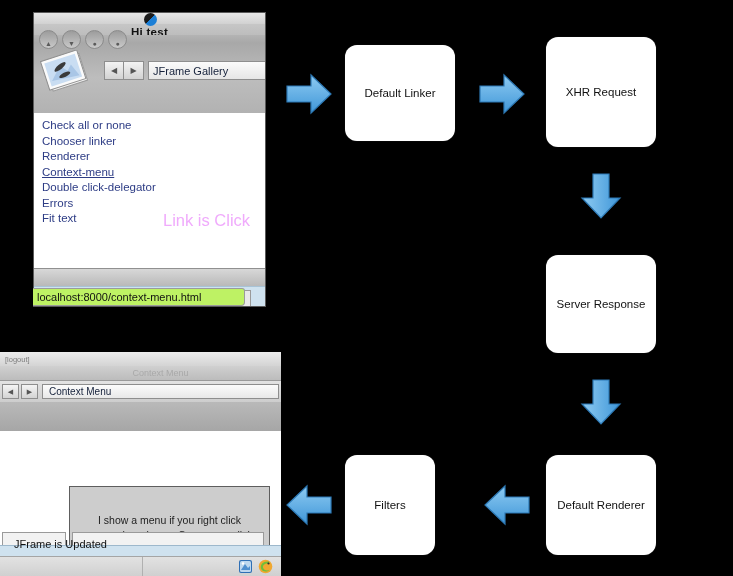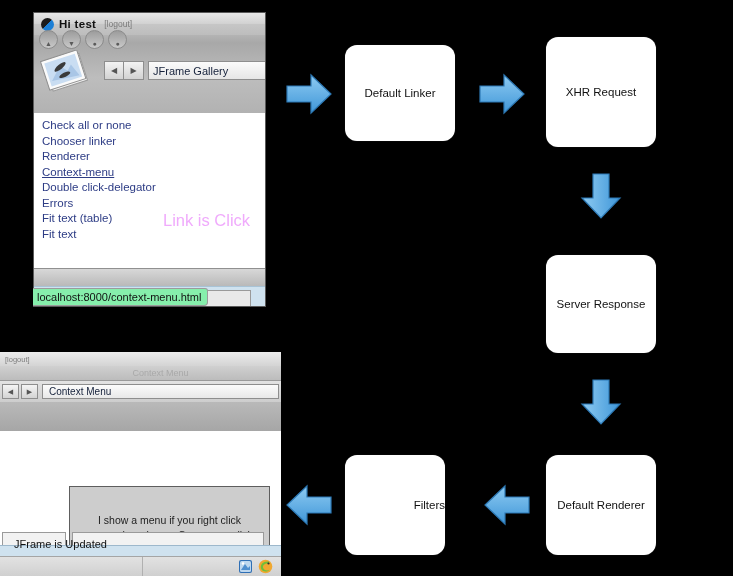--- a/index.html
+++ b/index.html
@@ -16,21 +16,21 @@
   .win1{
     position:absolute;left:33px;top:12px;width:233px;height:295px;
     background:#fff;overflow:hidden;
     border:1px solid #5a5a5a;
     box-sizing:border-box;
   }
   .w1-titlebar{
     position:absolute;left:0;top:0;width:100%;height:22px;
     background:linear-gradient(to bottom,#e8e8e8 0%,#d2d2d2 48%,#c6c6c6 52%,#bdbdbd 100%);
     border-bottom:1px solid #9a9a9a;
-    display:flex;align-items:center;
+    display:flex;align-items:center;flex-direction:column;
   }
   .w1-logo{
     width:13px;height:13px;border-radius:50%;
     margin-left:7px;margin-right:5px;
     background:linear-gradient(135deg,#1b1b1b 0%,#1b1b1b 48%,#1c7fd6 50%,#1c7fd6 100%);
     flex:0 0 auto;
   }
   .w1-hi{
     font-size:11.5px;font-weight:bold;color:#111;letter-spacing:.3px;
   }
@@ -103,22 +103,22 @@
   }
   .w1-bluebar{
     position:absolute;left:0;top:273px;width:100%;height:20px;
     background:#cfe2ef;border-top:1px solid #a8c3d6;
   }
   .w1-bluefield{
     position:absolute;left:65px;top:3px;width:150px;height:15px;
     background:#e9e9e9;border:1px solid #9a9a9a;
   }
   .w1-status{
-    position:absolute;left:0px;top:288px;width:175px;height:18px;
-    background:#86efac;border:1px solid #9b9b9b;border-left:none;
+    position:absolute;left:0px;top:288px;width:212px;height:18px;
+    background:#bef264;border:1px solid #9b9b9b;border-left:none;
     border-bottom-right-radius:4px;border-top-right-radius:3px;
     display:flex;align-items:center;padding-left:4px;
     font-size:11px;color:#111;box-sizing:border-box;
     font-family:"Liberation Sans", sans-serif;
   }
 
   
   .win2{
     position:absolute;left:0px;top:352px;width:281px;height:224px;
     background:#fff;overflow:hidden;
@@ -275,21 +275,21 @@
     <svg class="fc-arrow" style="left:483px;top:483px;width:48px;height:44px" viewBox="0 0 48 44">
       <defs>
         <linearGradient id="gL" x1="0" y1="0" x2="0" y2="1">
           <stop offset="0%" stop-color="#8ecbf2"></stop>
             <stop offset="100%" stop-color="#3f96d8"></stop>
         </linearGradient>
       </defs>
       <path d="M46,14 L22,14 L22,3 L2,22 L22,41 L22,30 L46,30 Z" fill="url(#gL)" stroke="#2d79b5" stroke-width="1.2"></path>
     </svg>
 
-    <div class="fc-box" style="left:345px;top:455px;width:100px;height:100px;justify-content:flex-end;">
+    <div class="fc-box" style="left:345px;top:455px;width:90px;height:100px;">
       <span>Filters</span>
     </div>
 
     <svg class="fc-arrow" style="left:285px;top:483px;width:48px;height:44px" viewBox="0 0 48 44">
       <path d="M46,14 L22,14 L22,3 L2,22 L22,41 L22,30 L46,30 Z" fill="url(#gL)" stroke="#2d79b5" stroke-width="1.2"></path>
     </svg>
   </div>
 
   <div class="win1">
 
@@ -336,21 +336,20 @@
     </div>
 
     <div class="w1-content">
       <div class="w1-list">
         <a>Check all or none</a>
         <a>Chooser linker</a>
         <a>Renderer</a>
         <a class="u">Context-menu</a>
         <a>Double click-delegator</a>
         <a>Errors</a>
-        <a>Fit text (table)</a>
         <a>Fit text</a>
       </div>
     </div>
 
     <div class="w1-botgray"></div>
     <div class="w1-bluebar">
       <div class="w1-bluefield"></div>
     </div>
   </div>
 

